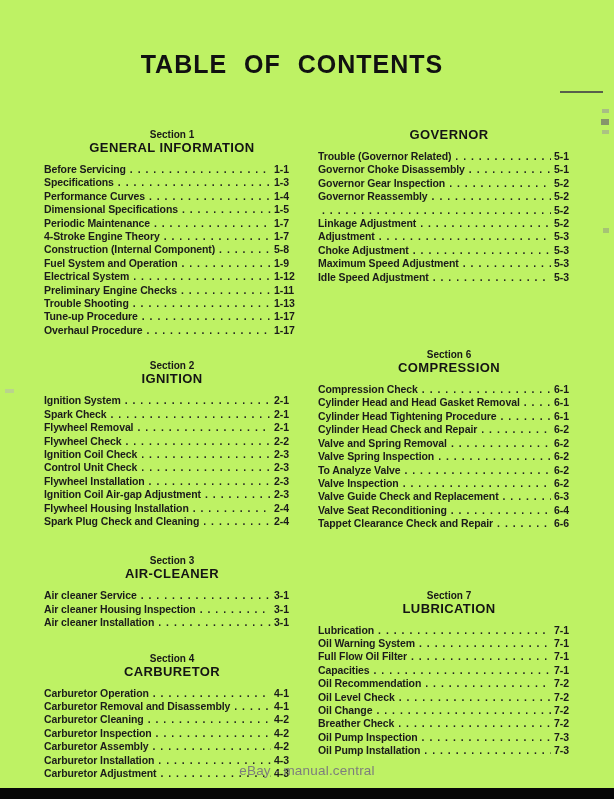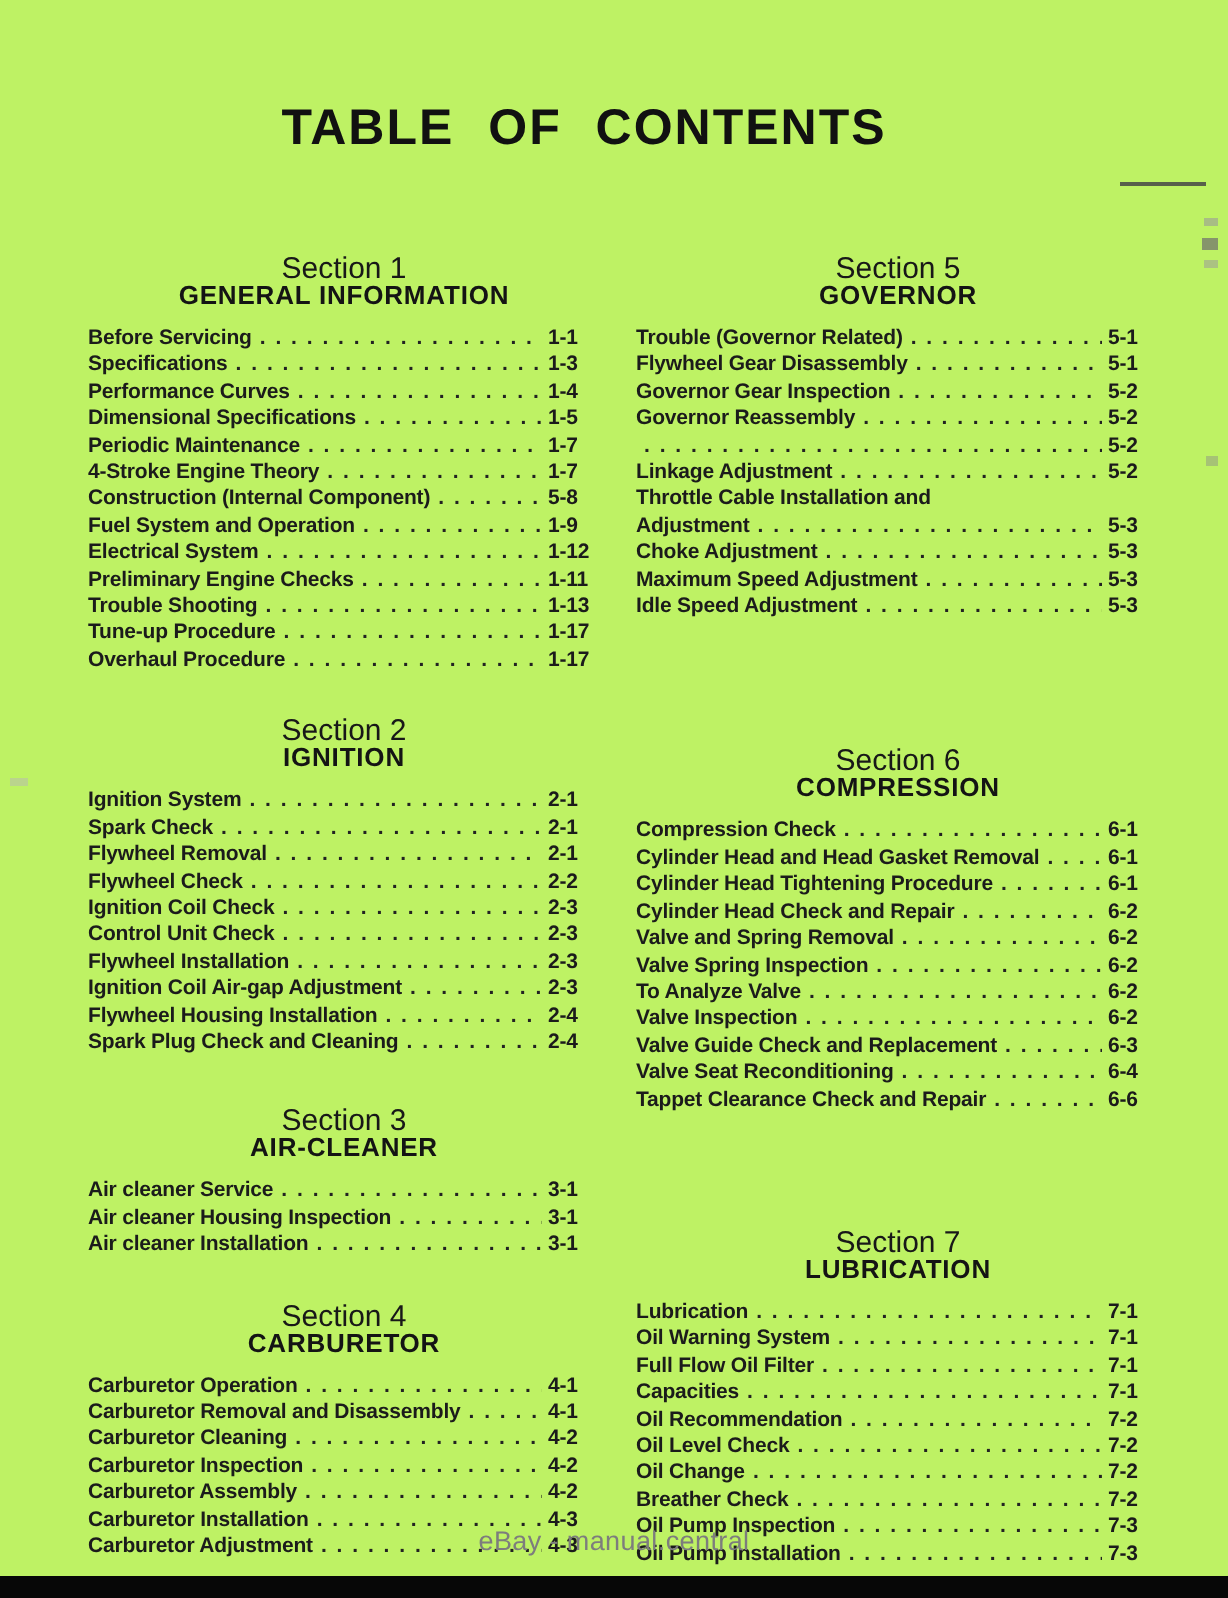--- a/index.html
+++ b/index.html
@@ -23,21 +23,21 @@
   .col-right{top:126px;left:318px;width:262px;}
   .section-block{margin-top:0;}
   .s1{margin-top:0;}
   .s2{margin-top:22px;}
   .s3{margin-top:26px;}
   .s4{margin-top:22px;}
   .s5{margin-top:2px;}
   .s6{margin-top:64px;}
   .s7{margin-top:58px;}
   .section-head{margin-bottom:8px;text-align:center;}
-  .section-label{font-size:15px;font-weight:400;line-height:13px;color:#181818;}
+  .section-label{font-size:10px;font-weight:700;line-height:13px;color:#181818;}
   .section-heading{font-size:13px;font-weight:700;line-height:14px;letter-spacing:0.4px;color:#141414;}
   .entry{
     display:flex;align-items:baseline;
     font-size:10.5px;font-weight:700;line-height:13.4px;
     letter-spacing:-0.1px;color:#1b1b1b;
     white-space:nowrap;
   }
   .entry-title{flex:0 0 auto;}
   .leader{
     flex:1 1 auto;overflow:hidden;
@@ -257,30 +257,29 @@
         <div class="entry">
           <span class="entry-title">Carburetor Adjustment</span>
           <span class="leader"> . . . . . . . . . . . . . . . . . . . . . . . . . . . . . . . . . . . . . . . . . . . . . . . . . . . . . . . . . . . . . . . . . . . . . .</span>
           <span class="page-num">4-3</span>
         </div>
       </div>
     </div>
   <div class="col col-right">
       <div class="section-block s5">
         <div class="section-head">
-          <div class="section-label">Section 5</div>
           <div class="section-heading">GOVERNOR</div>
         </div>
         <div class="entry">
           <span class="entry-title">Trouble (Governor Related)</span>
           <span class="leader"> . . . . . . . . . . . . . . . . . . . . . . . . . . . . . . . . . . . . . . . . . . . . . . . . . . . . . . . . . . . . . . . . . . . . . .</span>
           <span class="page-num">5-1</span>
         </div>
         <div class="entry">
-          <span class="entry-title">Flywheel Gear Disassembly</span>
+          <span class="entry-title">Governor Choke Disassembly</span>
           <span class="leader"> . . . . . . . . . . . . . . . . . . . . . . . . . . . . . . . . . . . . . . . . . . . . . . . . . . . . . . . . . . . . . . . . . . . . . .</span>
           <span class="page-num">5-1</span>
         </div>
         <div class="entry">
           <span class="entry-title">Governor Gear Inspection</span>
           <span class="leader"> . . . . . . . . . . . . . . . . . . . . . . . . . . . . . . . . . . . . . . . . . . . . . . . . . . . . . . . . . . . . . . . . . . . . . .</span>
           <span class="page-num">5-2</span>
         </div>
         <div class="entry">
           <span class="entry-title">Governor Reassembly</span>
@@ -288,23 +287,20 @@
           <span class="page-num">5-2</span>
         </div>
         <div class="entry">
           <span class="leader"> . . . . . . . . . . . . . . . . . . . . . . . . . . . . . . . . . . . . . . . . . . . . . . . . . . . . . . . . . . . . . . . . . . . . . .</span>
           <span class="page-num">5-2</span>
         </div>
         <div class="entry">
           <span class="entry-title">Linkage Adjustment</span>
           <span class="leader"> . . . . . . . . . . . . . . . . . . . . . . . . . . . . . . . . . . . . . . . . . . . . . . . . . . . . . . . . . . . . . . . . . . . . . .</span>
           <span class="page-num">5-2</span>
-        </div>
-        <div class="entry">
-          <span class="entry-title">Throttle Cable Installation and</span>
         </div>
         <div class="entry">
           <span class="entry-title">Adjustment</span>
           <span class="leader"> . . . . . . . . . . . . . . . . . . . . . . . . . . . . . . . . . . . . . . . . . . . . . . . . . . . . . . . . . . . . . . . . . . . . . .</span>
           <span class="page-num">5-3</span>
         </div>
         <div class="entry">
           <span class="entry-title">Choke Adjustment</span>
           <span class="leader"> . . . . . . . . . . . . . . . . . . . . . . . . . . . . . . . . . . . . . . . . . . . . . . . . . . . . . . . . . . . . . . . . . . . . . .</span>
           <span class="page-num">5-3</span>

